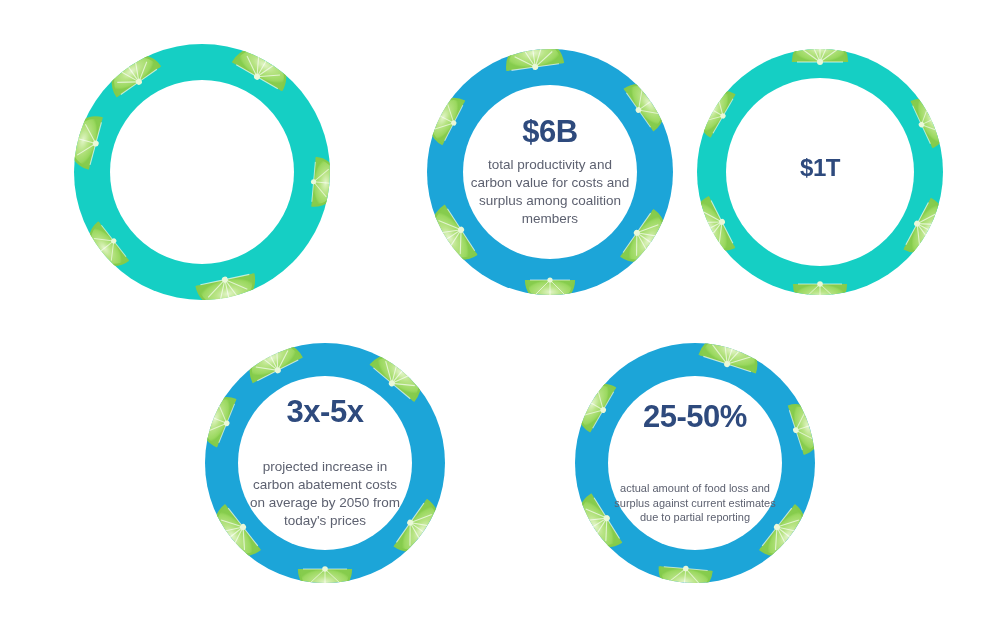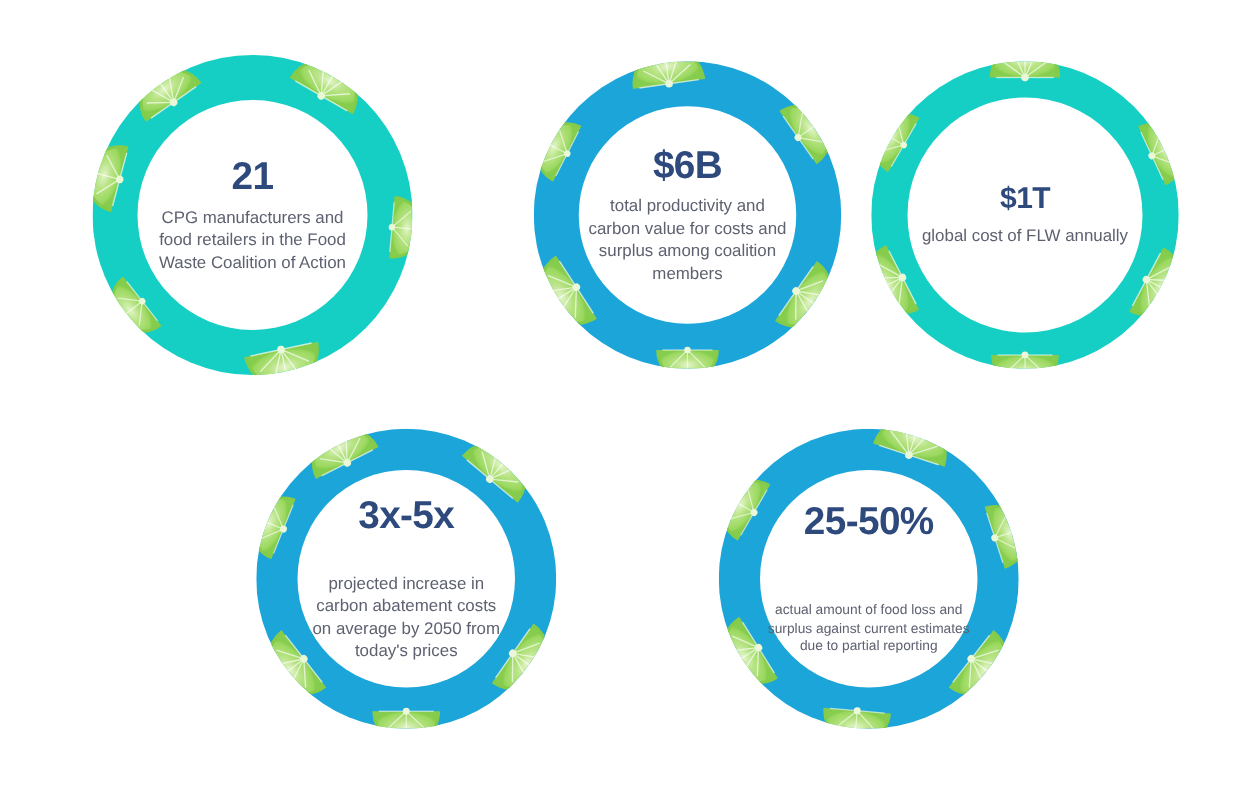--- a/index.html
+++ b/index.html
@@ -182,24 +182,20 @@
               <line x1="0" y1="0" x2="0" y2="-22"></line>
                 <line x1="0" y1="0" x2="16" y2="-15"></line>
               <line x1="0" y1="0" x2="22" y2="0"></line>
             </g>
             <circle cx="0" cy="0" r="3" fill="#eaf8d8"></circle>
           </g>
         </g>
       </g>
       <circle cx="128" cy="128" r="92" fill="#ffffff"></circle>
     </svg>
-    <div class="donut-text">
-      <div class="stat-value">21</div>
-      <div class="stat-desc">CPG manufacturers and food retailers in the Food Waste Coalition of Action</div>
-    </div>
   </div>
 
   <div class="stat-donut d2">
     <svg class="donut-svg" viewBox="0 0 246 246" width="246" height="246">
       <defs>
         <clipPath id="ringclip2">
           <path d="M123,0 A123,123 0 1,1 122.9,0 Z M123,36 A87,87 0 1,0 123.1,36 Z" clip-rule="evenodd"></path>
         </clipPath>
         <radialGradient id="limeg2" cx="50%" cy="50%" r="50%">
           <stop offset="0%" stop-color="#e2f5c8"></stop>
@@ -412,21 +408,20 @@
               <line x1="0" y1="0" x2="20" y2="0"></line>
             </g>
             <circle cx="0" cy="0" r="2.6" fill="#eaf8d8"></circle>
           </g>
         </g>
       </g>
       <circle cx="123" cy="123" r="94" fill="#ffffff"></circle>
     </svg>
     <div class="donut-text">
       <div class="stat-value">$1T</div>
-      <div class="stat-desc">global cost of FLW annually</div>
     </div>
   </div>
 
   <div class="stat-donut d4">
     <svg class="donut-svg" viewBox="0 0 240 240" width="240" height="240">
       <defs>
         <clipPath id="ringclip4">
           <path d="M120,0 A120,120 0 1,1 119.9,0 Z M120,33 A87,87 0 1,0 120.1,33 Z" clip-rule="evenodd"></path>
         </clipPath>
         <radialGradient id="limeg4" cx="50%" cy="50%" r="50%">

